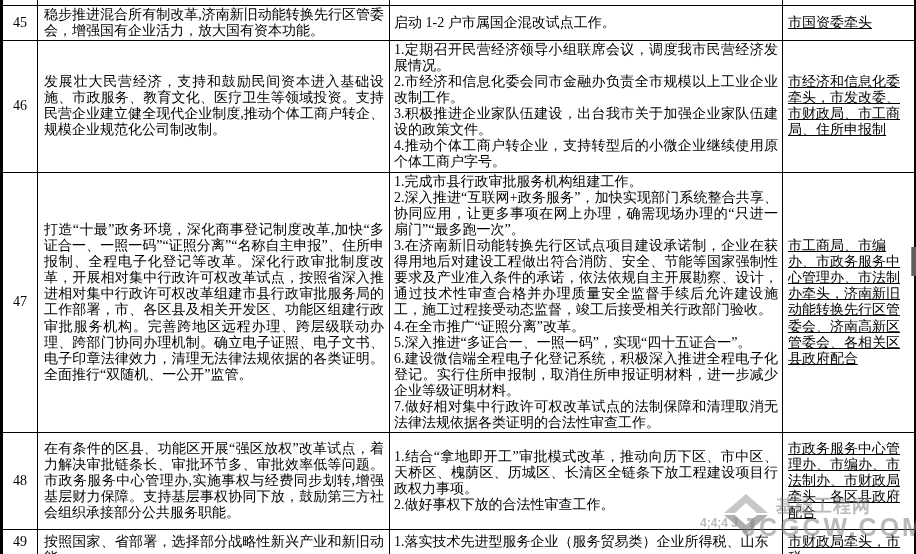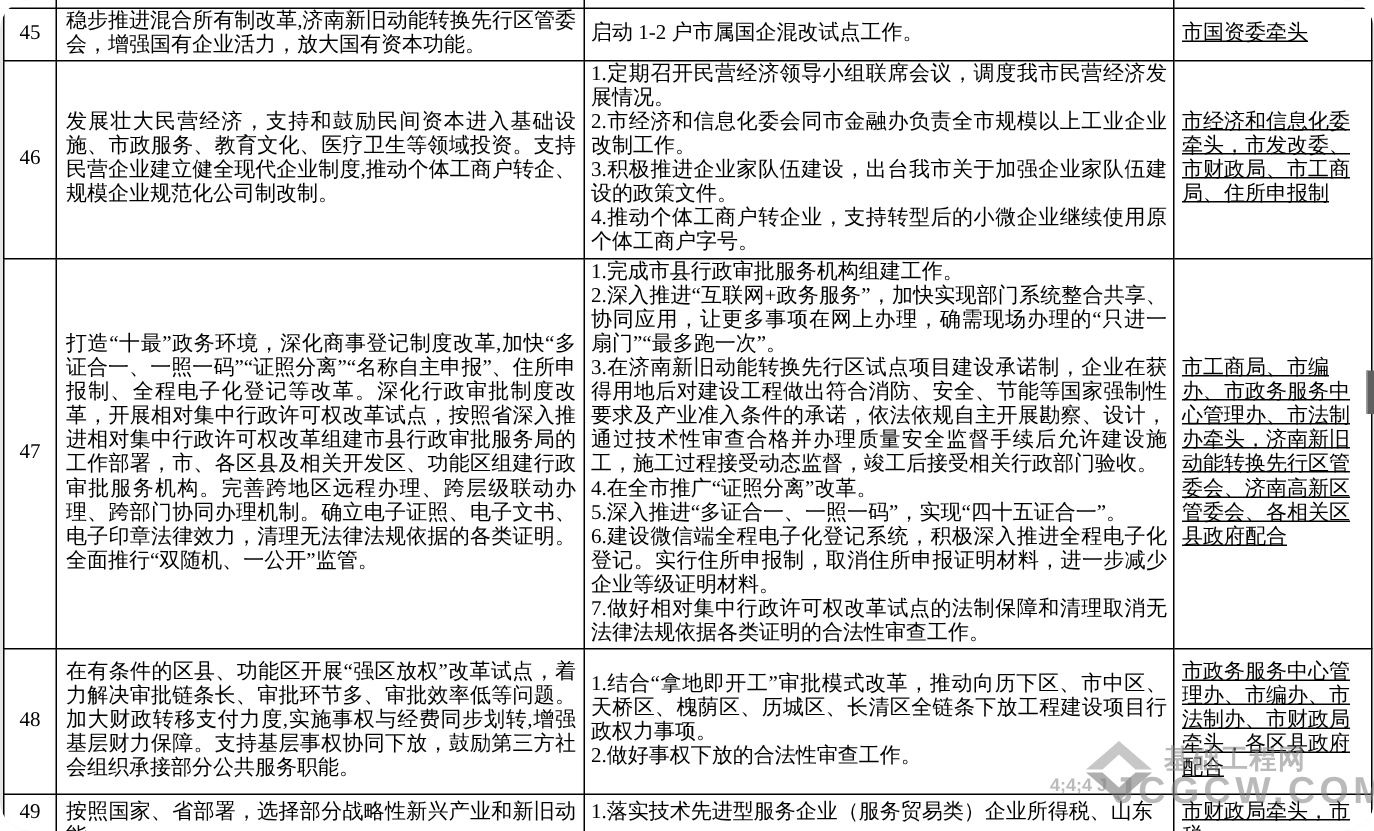--- a/index.html
+++ b/index.html
@@ -6,22 +6,21 @@
   html, body {
     width: 916px; height: 554px;
     background: #ffffff;
     overflow: hidden;
     font-family: "Liberation Serif", serif;
   }
   .viewport {
     position: relative;
     width: 916px; height: 554px;
     overflow: hidden;
-    background: #e5e5e5;
-    border-radius: 20px;
+    background: #000000;
   }
   table.task-table {
     position: absolute;
     left: 2px; top: -24px;
     border-collapse: collapse;
     table-layout: fixed;
     width: 912px;
     background: #ffffff;
   }
   td {
@@ -156,21 +155,21 @@
 7.做好相对集中行政许可权改革试点的法制保障和清理取消无法律法规依据各类证明的合法性审查工作。</div>
           </td>
       <td class="c-resp">
             <div>市工商局、市编办、市政务服务中心管理办、市法制办牵头，济南新旧动能转换先行区管委会、济南高新区管委会、各相关区县政府配合</div>
           </td>
     </tr>
 
     <tr class="r48">
       <td class="c-no">48</td>
       <td class="c-task">
-            <div>在有条件的区县、功能区开展“强区放权”改革试点，着力解决审批链条长、审批环节多、审批效率低等问题。加大财政转移支付力度,实施事权与经费同步划转,增强基层财力保障。支持基层事权协同下放，鼓励第三方社会组织承接部分公共服务职能。</div>
+            <div>在有条件的区县、功能区开展“强区放权”改革试点，着力解决审批链条长、审批环节多、审批效率低等问题。市政务服务中心管理办,实施事权与经费同步划转,增强基层财力保障。支持基层事权协同下放，鼓励第三方社会组织承接部分公共服务职能。</div>
           </td>
       <td class="c-measures">
             <div>1.结合“拿地即开工”审批模式改革，推动向历下区、市中区、天桥区、槐荫区、历城区、长清区全链条下放工程建设项目行政权力事项。
 2.做好事权下放的合法性审查工作。</div>
           </td>
       <td class="c-resp">
             <div>市政务服务中心管理办、市编办、市法制办、市财政局牵头，各区县政府配合</div>
           </td>
     </tr>
 

